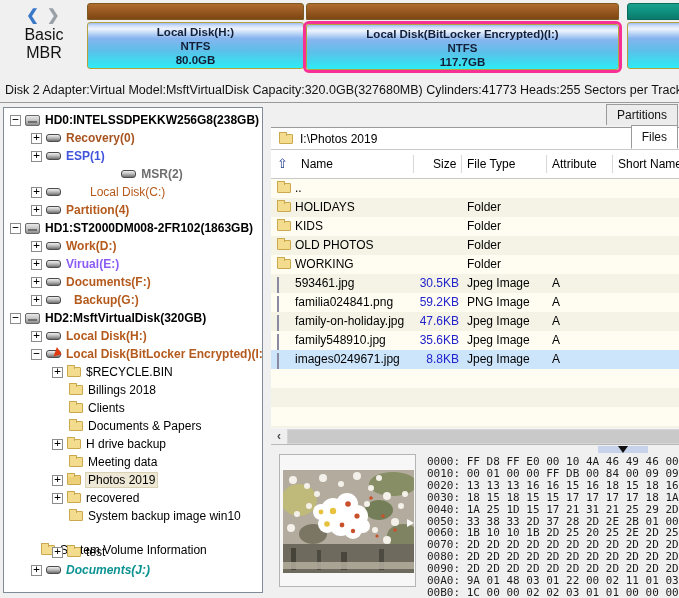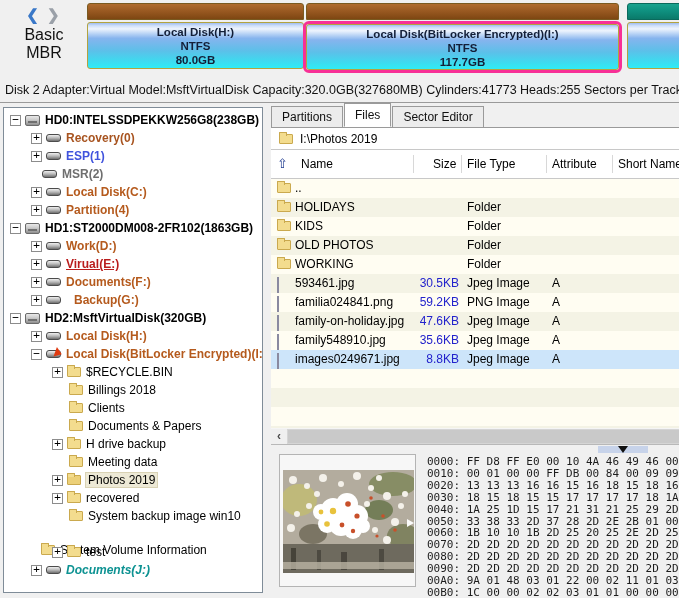--- a/index.html
+++ b/index.html
@@ -50,21 +50,21 @@
              transform:rotate(20deg); }
   .ic-folder { width:14px; height:10px; background:#f3dc8e; border:1px solid #caa94e; border-radius:1px; position:relative; }
   .ic-folder::before { content:""; position:absolute; left:-1px; top:-3px; width:6px; height:3px;
              background:#f3dc8e; border:1px solid #caa94e; border-bottom:none; border-radius:1px 1px 0 0; }
   .ic-folder.open { background:#ecd078; }
   .tlabel { white-space:nowrap; }
   .tlabel.sel { background:#ede9d6; outline:1px solid #d9d2b4; padding:0 2px; }
 
   
   .right { position:absolute; left:271px; top:104px; width:408px; height:494px; background:#f0f0f0; }
-  .tabs { position:absolute; left:0; top:0; width:100%; height:24px; border-bottom:1px solid #9a9a9a; display:flex; align-items:flex-end; }
+  .tabs { position:absolute; left:0; top:0; width:100%; height:24px; border-bottom:1px solid #9a9a9a; display:flex; align-items:flex-end;flex-direction:column; }
   .tab { height:21px; line-height:20px; padding:0 10px; border:1px solid #9a9a9a; border-bottom:none;
          background:#ececec; margin-right:1px; cursor:pointer; color:#111; }
   .tab.active { background:#fff; height:24px; line-height:23px; position:relative; z-index:2; border-bottom:1px solid #fff; }
   .pathbar { position:absolute; left:0; top:24px; width:100%; height:22px; background:#fff;
              border-bottom:1px solid #c8c8c8; display:flex; align-items:center; padding-left:8px; }
   .pathtext { margin-left:7px; }
   .listhead { position:absolute; left:0; top:46px; width:100%; height:29px; background:#fff;
               border-bottom:1px solid #c8c8c8; }
   .hcell { position:absolute; top:7px; white-space:nowrap; color:#000; cursor:pointer; }
   .hsep { position:absolute; top:5px; height:18px; border-left:1px solid #d8d8d8; }
@@ -149,49 +149,49 @@
       <div class="trow" style="top: 21px; padding-left: 27px;">
         <span class="tbox">+</span>
         <span class="ticon ic-part"></span>
         <span class="tlabel" style="color: rgb(168, 84, 32); font-weight: bold;">Recovery(0)</span>
       </div>
       <div class="trow" style="top: 39px; padding-left: 27px;">
         <span class="tbox">+</span>
         <span class="ticon ic-part"></span>
         <span class="tlabel" style="color: rgb(64, 83, 221); font-weight: bold;">ESP(1)</span>
       </div>
-      <div class="trow" style="top: 57px; padding-left: 21px;">
+      <div class="trow" style="top: 57px; padding-left: 21px; justify-content: center;">
         <span class="tspace"></span>
         <span class="ticon ic-part"></span>
         <span class="tlabel" style="color: rgb(111, 111, 111); font-weight: bold;">MSR(2)</span>
       </div>
       <div class="trow" style="top: 75px; padding-left: 27px;">
         <span class="tbox">+</span>
         <span class="ticon ic-part"></span>
-        <span class="tlabel" style="color: rgb(181, 90, 29); font-weight: bold;">Local Disk(C:)</span>
+        <span class="tlabel" style="color: rgb(181, 90, 29); font-weight: normal; margin-left: 24px;">Local Disk(C:)</span>
       </div>
       <div class="trow" style="top: 93px; padding-left: 27px;">
         <span class="tbox">+</span>
         <span class="ticon ic-part"></span>
         <span class="tlabel" style="color: rgb(181, 90, 29); font-weight: bold;">Partition(4)</span>
       </div>
       <div class="trow" style="top: 111px; padding-left: 6px;">
         <span class="tbox">−</span>
         <span class="ticon ic-disk"></span>
         <span class="tlabel" style="color: rgb(0, 0, 0); font-weight: bold;">HD1:ST2000DM008-2FR102(1863GB)</span>
       </div>
       <div class="trow" style="top: 129px; padding-left: 27px;">
         <span class="tbox">+</span>
         <span class="ticon ic-part"></span>
         <span class="tlabel" style="color: rgb(181, 90, 29); font-weight: bold;">Work(D:)</span>
       </div>
       <div class="trow" style="top: 147px; padding-left: 27px;">
         <span class="tbox">+</span>
         <span class="ticon ic-part"></span>
-        <span class="tlabel" style="color: #b91c1c; font-weight: bold; text-decoration: underline;">Virual(E:)</span>
+        <span class="tlabel" style="color: #8b5cf6; font-weight: bold;">Virual(E:)</span>
       </div>
       <div class="trow" style="top: 165px; padding-left: 27px;">
         <span class="tbox">+</span>
         <span class="ticon ic-part"></span>
         <span class="tlabel" style="color: rgb(181, 90, 29); font-weight: bold;">Documents(F:)</span>
       </div>
       <div class="trow" style="top: 183px; padding-left: 27px;">
         <span class="tbox">+</span>
         <span class="ticon ic-part"></span>
         <span class="tlabel" style="color: rgb(181, 90, 29); font-weight: bold; padding-left: 8px;">Backup(G:)</span>

